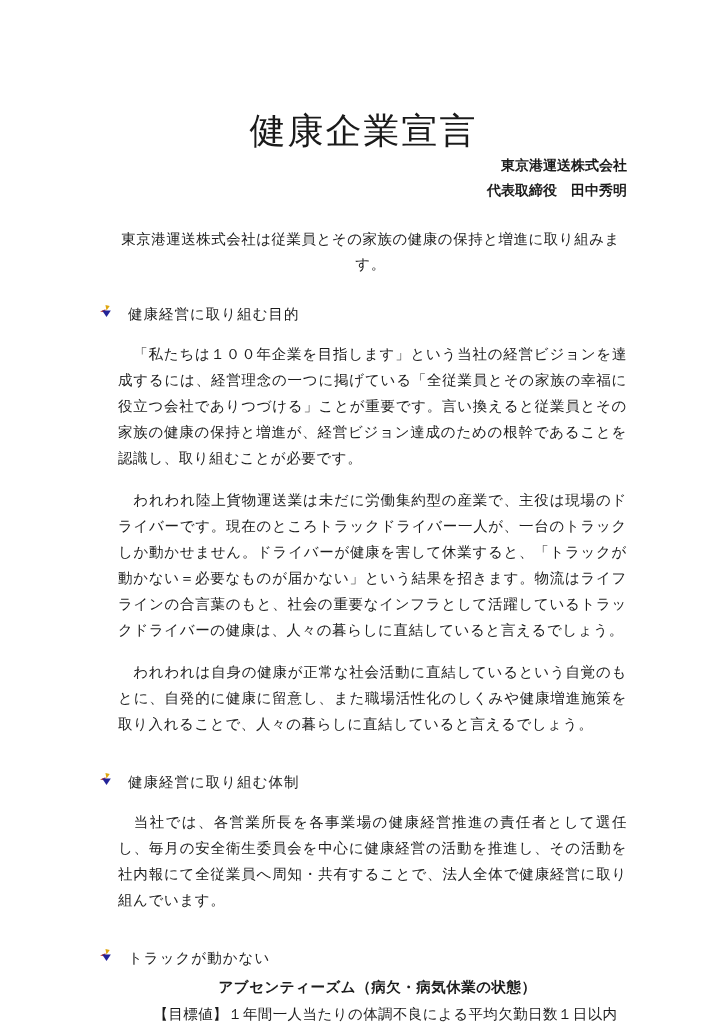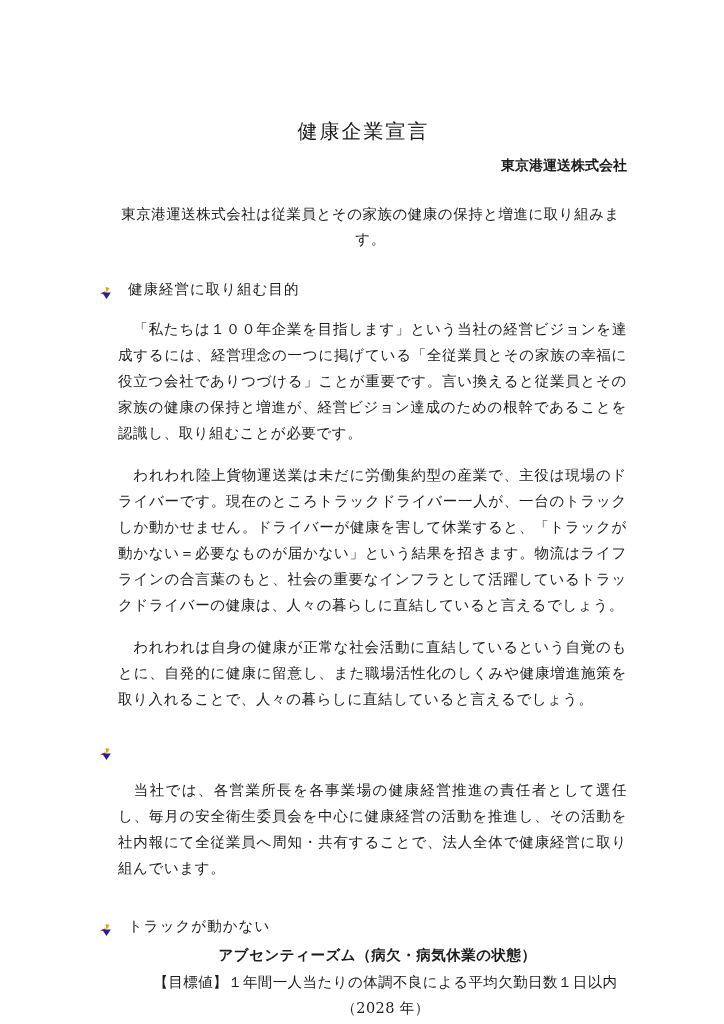--- a/index.html
+++ b/index.html
@@ -14,21 +14,21 @@
     margin: 0 auto;
     background: #ffffff;
     box-sizing: border-box;
     padding: 110px 97px 60px 100px;
     font-family: "DejaVu Serif", "Liberation Serif", serif;
     color: #1c1c1c;
   }
   .doc-title {
     margin: 0;
     text-align: center;
-    font-size: 20px;
+    font-size: 36px;
     font-weight: normal;
     letter-spacing: 2px;
     line-height: 42px;
     color: #1a1a1a;
   }
   .byline {
     margin-top: 1px;
     text-align: right;
     font-size: 14px;
     line-height: 25px;
@@ -39,21 +39,21 @@
     margin: 24px 0 0 14px;
     font-size: 14.5px;
     line-height: 25px;
     letter-spacing: 0.5px;
   }
   .section {
     margin-top: 26px;
   }
   .sec-head {
     display: flex;
-    align-items: flex-end;
+    align-items: flex-start;
     gap: 15px;
     font-size: 14.5px;
     line-height: 22px;
     letter-spacing: 1px;
   }
   .bullet {
     display: inline-flex;
     width: 13px;
     height: 13px;
     flex: 0 0 13px;
@@ -90,20 +90,21 @@
 </style>
 </head>
 <body>
 
 <div class="page">
 
   <h1 class="doc-title">健康企業宣言</h1>
 
   <div class="byline">
     <div>東京港運送株式会社</div>
+    <div>代表取締役　田中秀明</div>
   </div>
 
   <p class="intro">東京港運送株式会社は従業員とその家族の健康の保持と増進に取り組みます。</p>
 
   <div class="section">
     <div class="sec-head">
       <span class="bullet">
         <svg viewBox="0 0 12 12" aria-hidden="true">
           <polygon points="5,0 9,1 6,5" fill="#dfa60e"></polygon>
           <polygon points="0,6 5,4 5,7" fill="#bf3a2b"></polygon>
@@ -119,20 +120,21 @@
 
   <div class="section" style="margin-top:34px;">
     <div class="sec-head">
       <span class="bullet">
         <svg viewBox="0 0 12 12" aria-hidden="true">
           <polygon points="5,0 9,1 6,5" fill="#dfa60e"></polygon>
           <polygon points="0,6 5,4 5,7" fill="#bf3a2b"></polygon>
           <polygon points="2,5 10,5 6,11" fill="#232399"></polygon>
         </svg>
       </span>
+      <span>健康経営に取り組む体制</span>
     </div>
     <p class="body-para">　当社では、各営業所長を各事業場の健康経営推進の責任者として選任し、毎月の安全衛生委員会を中心に健康経営の活動を推進し、その活動を社内報にて全従業員へ周知・共有することで、法人全体で健康経営に取り組んでいます。</p>
   </div>
 
   <div class="section" style="margin-top:34px;">
     <div class="sec-head">
       <span class="bullet">
         <svg viewBox="0 0 12 12" aria-hidden="true">
           <polygon points="5,0 9,1 6,5" fill="#dfa60e"></polygon>
           <polygon points="0,6 5,4 5,7" fill="#bf3a2b"></polygon>

